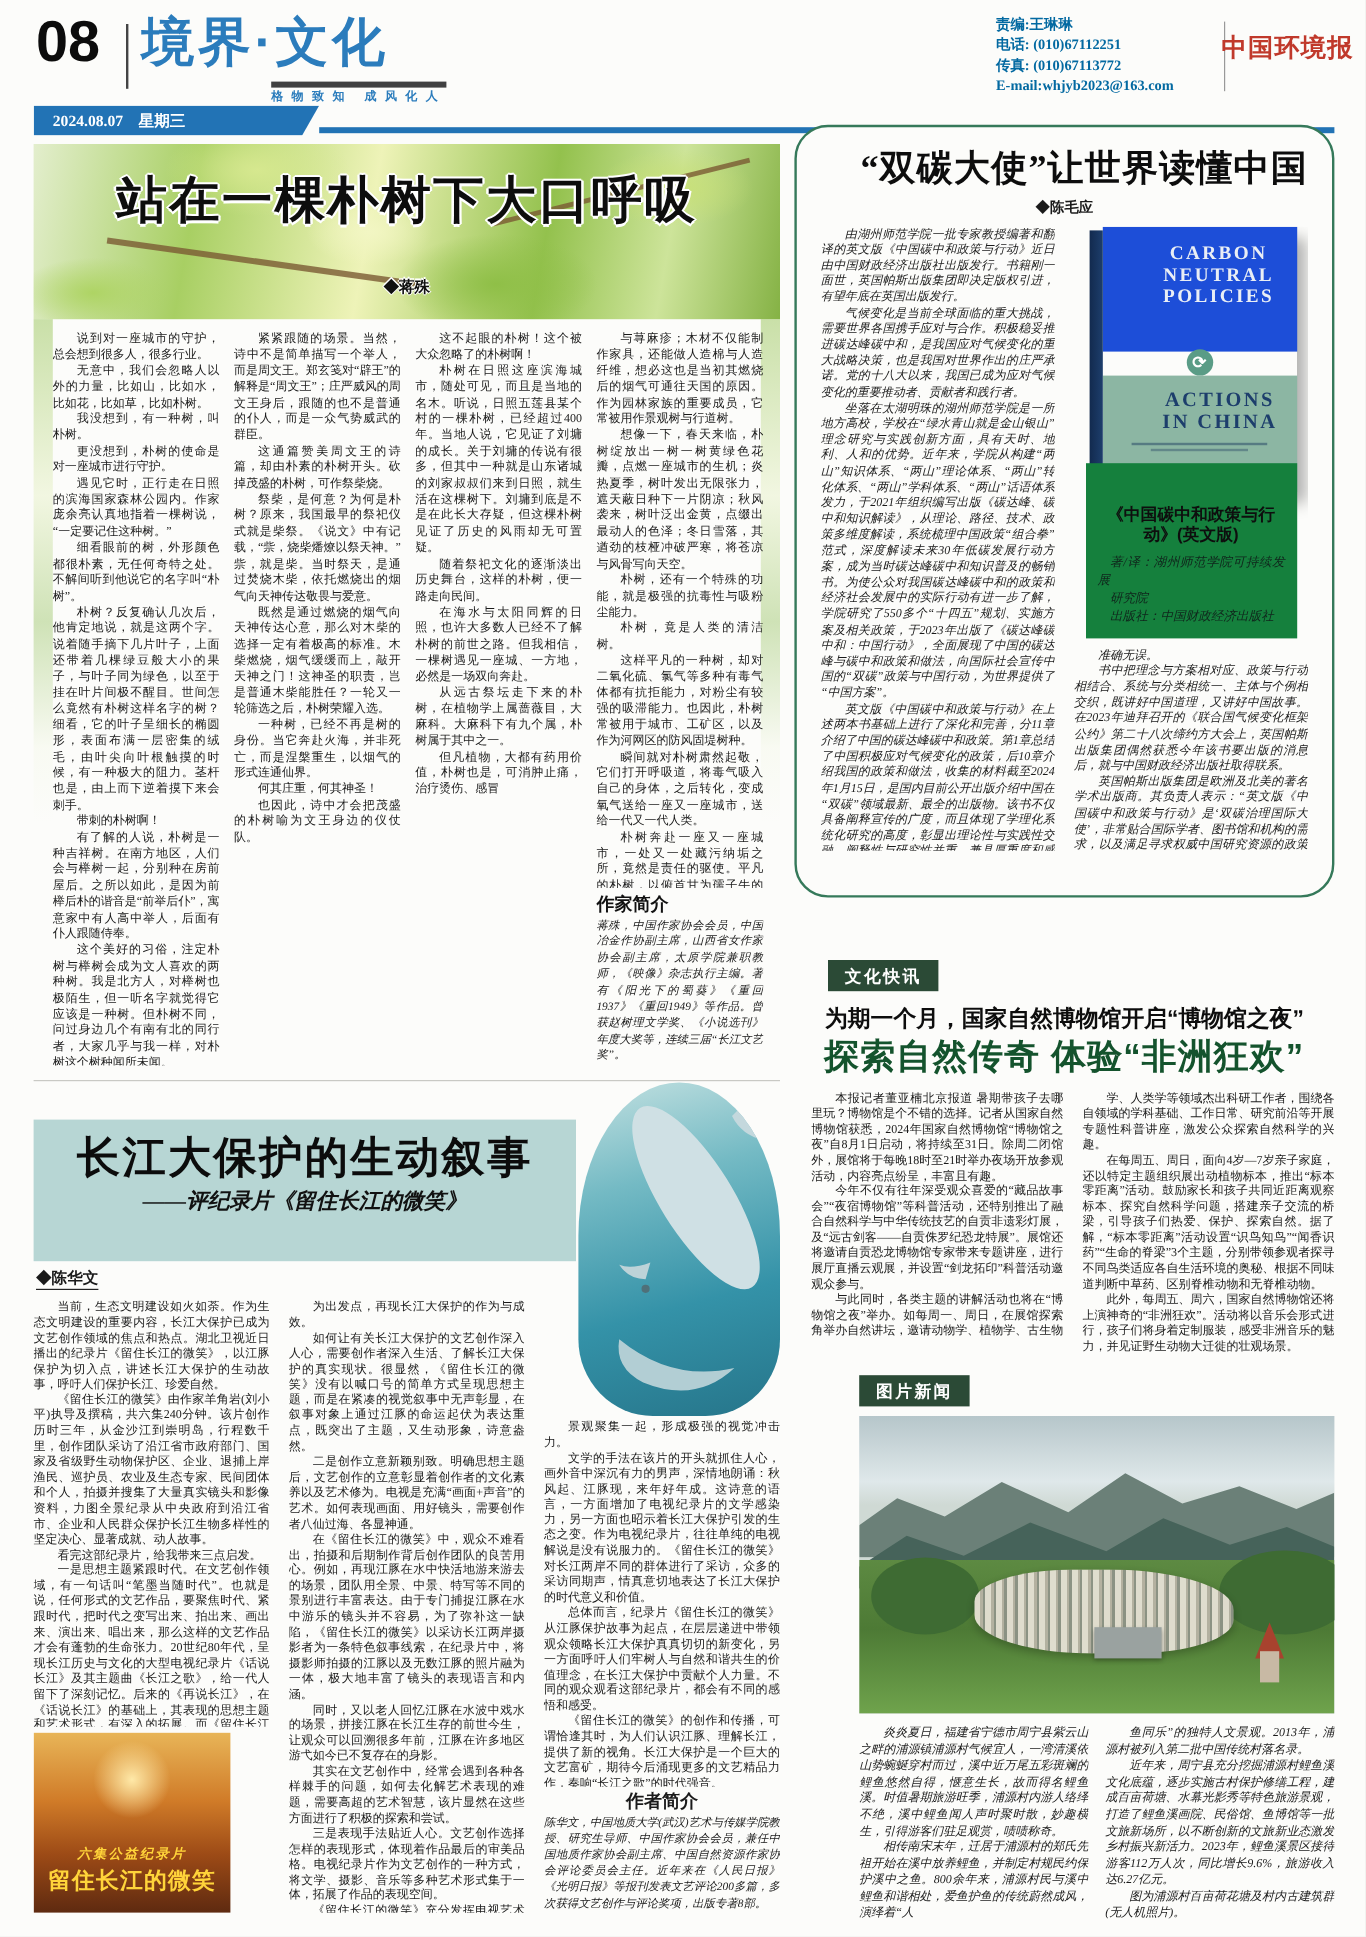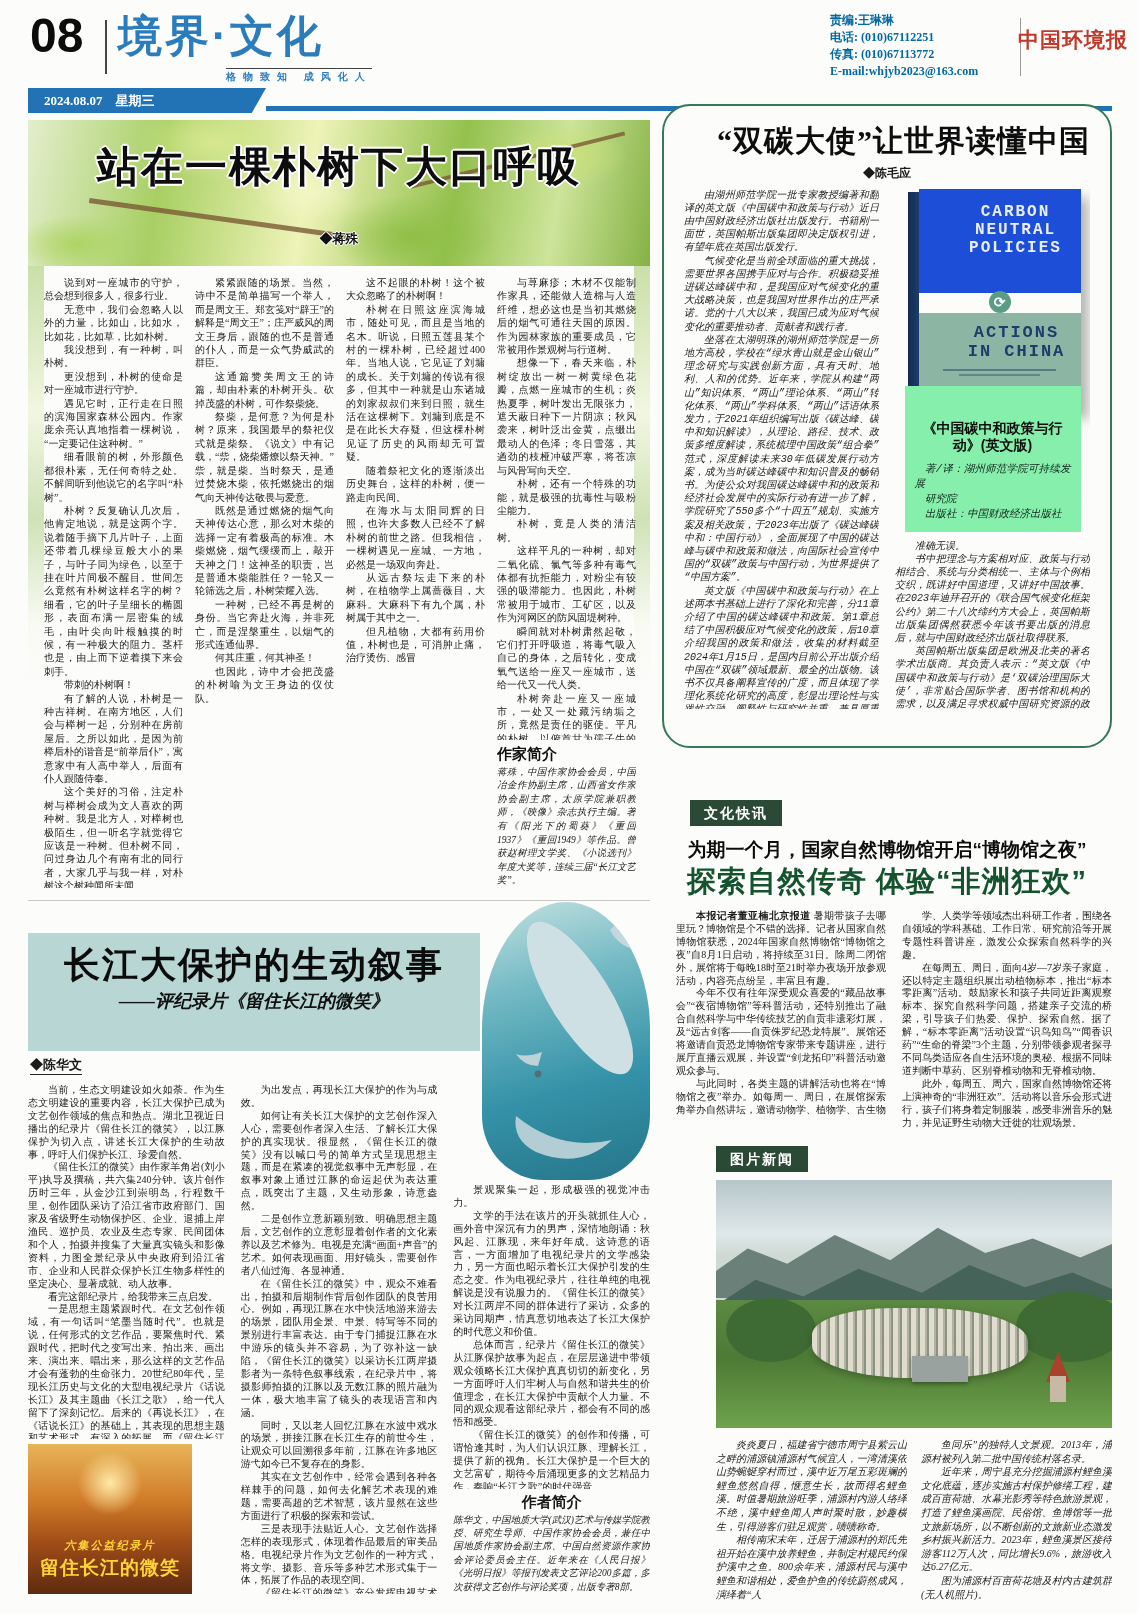--- a/index.html
+++ b/index.html
@@ -6,21 +6,21 @@
   .page{position:relative;width:1138px;height:1614px;background:#fcfcfa;margin:0 auto;
         font-family:"Liberation Serif",serif;color:#1a1a1a;overflow:hidden;}
   [data-interactable]{cursor:default;}
 
   
   .pagenum{position:absolute;left:30px;top:12px;font:900 48px/1 "Liberation Sans",sans-serif;color:#0c0c0c;}
   .hdr-div1{position:absolute;left:105px;top:20px;width:2px;height:54px;background:#444;}
   .section-title{position:absolute;left:118px;top:12px;font:900 44px/1.1 "Liberation Sans",sans-serif;
                  color:#2b7cbc;letter-spacing:3px;}
   .tagline{position:absolute;left:226px;top:68px;font:700 10px/1 "Liberation Sans",sans-serif;
-           color:#2b7cbc;letter-spacing:7px;border-top:1px solid #404040;padding-top:3px;}
+           color:#2b7cbc;letter-spacing:7px;border-top:5px solid #404040;padding-top:3px;}
   .contact{position:absolute;left:830px;top:12px;width:180px;
            font:700 12px/17px "Liberation Serif",serif;color:#0369a1;}
   .hdr-div2{position:absolute;left:1020px;top:18px;width:1px;height:58px;background:#999;}
   .masthead{position:absolute;left:1018px;top:30px;font:900 21px/1 "Liberation Serif",serif;
             color:#c0392b;letter-spacing:1px;}
   .datebar{position:absolute;left:28px;top:88px;width:238px;height:25px;background:#2273b5;color:#fff;
            font:700 13px/25px "Liberation Serif",serif;padding-left:16px;box-sizing:border-box;
            clip-path:polygon(0 0,100% 0,94% 100%,0 100%);}
   .bluerule{position:absolute;left:266px;top:106px;width:846px;height:5px;background:#2273b5;}
 
@@ -52,50 +52,50 @@
   .authorbox h4{margin:0 0 3px;font:700 15px/1.2 "Liberation Sans",sans-serif;color:#111;}
   .authorbox .bio{font:italic 9.5px/13.6px "Liberation Serif",serif;text-align:justify;}
 
   
   .carbonbox{position:absolute;left:662px;top:104px;width:450px;height:644px;box-sizing:border-box;
              border:2px solid #35795a;border-radius:28px;padding:18px 20px 14px;background:#fcfcfa;}
   .carbon-title{font:900 30px/1.15 "Liberation Serif",serif;text-align:right;letter-spacing:1px;color:#0d0d0d;}
   .carbon-byline{font:700 12px/1 "Liberation Serif",serif;text-align:center;margin:8px 0 10px;}
   .carbon-cols{display:flex;gap:16px;height:520px;}
   .ccol{flex:1;overflow:hidden;font:italic 10px/13.2px "Liberation Serif",serif;text-align:justify;}
-  .ccol p{margin:0;text-indent:2em;font-family:Liberation Mono, monospace;}
+  .ccol p{margin:0;text-indent:2em;}
   .bookwrap{width:176px;margin:0 auto 0;position:relative;z-index:2;font-style:normal;}
   .book{position:relative;width:162px;margin-left:14px;box-shadow:7px 9px 12px rgba(0,0,0,.3);}
   .bookspine{position:absolute;left:-11px;top:3px;width:11px;height:198px;background:linear-gradient(90deg,#122a4e,#1d3e6c);}
   .booktop{height:104px;background:#1d4ed8;color:#e9eef5;text-align:center;padding-top:14px;box-sizing:border-box;
            font:700 16px/18px "Liberation Serif",serif;letter-spacing:2px;}
   .booktop p,.bookbottom p{margin:0;}
   .bookbadge{position:relative;margin:-2px auto 0;width:22px;height:22px;border-radius:50%;background:#5a9c86;
              color:#fff;font:700 14px/22px "Liberation Sans",sans-serif;text-align:center;}
   .bookbottom{height:97px;background:#8cb6a3;color:#1d3e6c;text-align:center;padding-top:10px;box-sizing:border-box;
               font:700 17px/19px "Liberation Serif",serif;letter-spacing:2px;}
   .bookcredit{margin:8px auto 0;width:70%;height:2px;background:rgba(20,50,90,.45);}
   .bookcredit2{margin:3px auto 0;width:50%;height:2px;background:rgba(20,50,90,.35);}
-  .bookcapbox{margin-top:-24px;background:#86efac;padding:34px 10px 10px;position:relative;z-index:1;}
+  .bookcapbox{margin-top:-24px;background:#15803d;padding:34px 10px 10px;position:relative;z-index:1;}
   .bookcap-title{font:700 14px/1.25 "Liberation Sans",sans-serif;color:#0e0e0e;text-align:center;font-style:normal;}
   .bookcap-lines{margin-top:7px;font:italic 10.5px/15px "Liberation Serif",serif;color:#10251c;}
   .bookcap-lines p{margin:0;text-indent:1em;}
   .ccol .afterbook{margin-top:8px;}
 
   
   .brieflabel{position:absolute;background:#2b4a36;color:#fff;font:700 14px/1 "Liberation Sans",sans-serif;
               padding:6px 14px;letter-spacing:2px;}
   .kicker{position:absolute;left:662px;top:840px;width:450px;text-align:center;
           font:700 19px/1 "Liberation Sans",sans-serif;color:#0d0d0d;}
   .brief-headline{position:absolute;left:662px;top:866px;width:450px;text-align:center;
           font:900 29px/1.1 "Liberation Sans",sans-serif;color:#14532d;letter-spacing:1px;}
   .brief-body{position:absolute;left:676px;top:910px;width:436px;height:228px;display:flex;gap:16px;}
   .bcol{flex:1;overflow:hidden;font-size:10px;line-height:12.9px;text-align:justify;}
   .bcol p{margin:0;text-indent:2em;}
-  .bcol .lead{font-weight:700;}
+  .bcol .lead{font-weight:400;}
 
   
   .photo{position:absolute;left:716px;top:1180px;width:396px;height:248px;overflow:hidden;
          background:linear-gradient(180deg,#b6c6ca 0%,#dfe8ea 22%,#cfd9d4 30%);}
   .mt-far{position:absolute;left:0;top:28px;width:396px;height:90px;background:#6b8078;
           clip-path:polygon(0 70%,8% 45%,18% 62%,30% 30%,44% 58%,56% 22%,68% 50%,80% 34%,92% 55%,100% 40%,100% 100%,0 100%);}
   .mt-near{position:absolute;left:0;top:52px;width:396px;height:92px;background:#46635a;
           clip-path:polygon(0 80%,10% 52%,22% 70%,36% 40%,52% 66%,64% 36%,78% 60%,90% 44%,100% 62%,100% 100%,0 100%);}
   .valley{position:absolute;left:0;top:120px;width:396px;height:128px;
           background:linear-gradient(180deg,#5d8a42 0%,#4d7a35 45%,#6fa34c 100%);}

